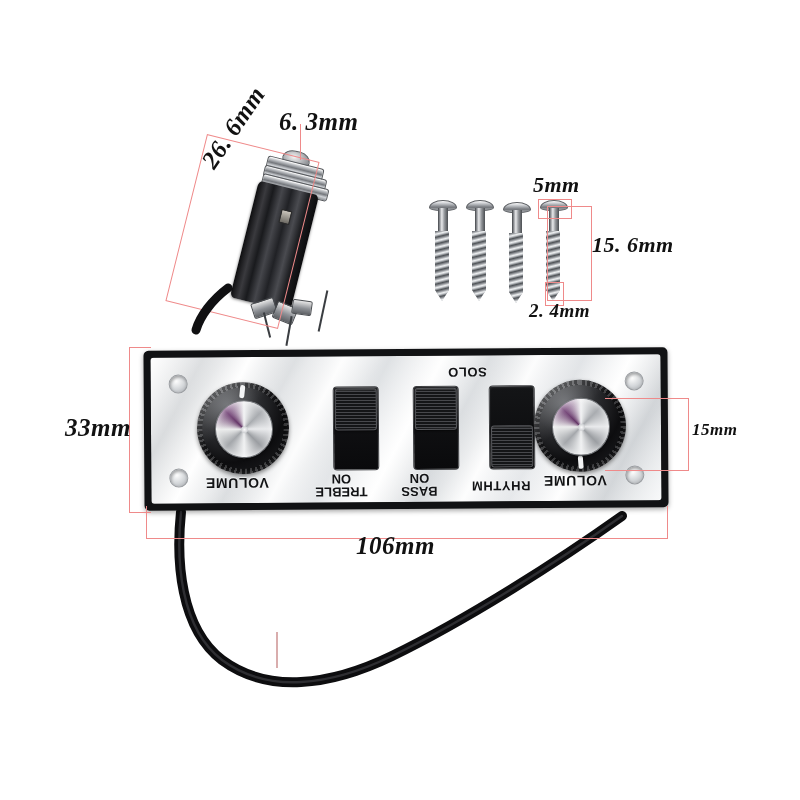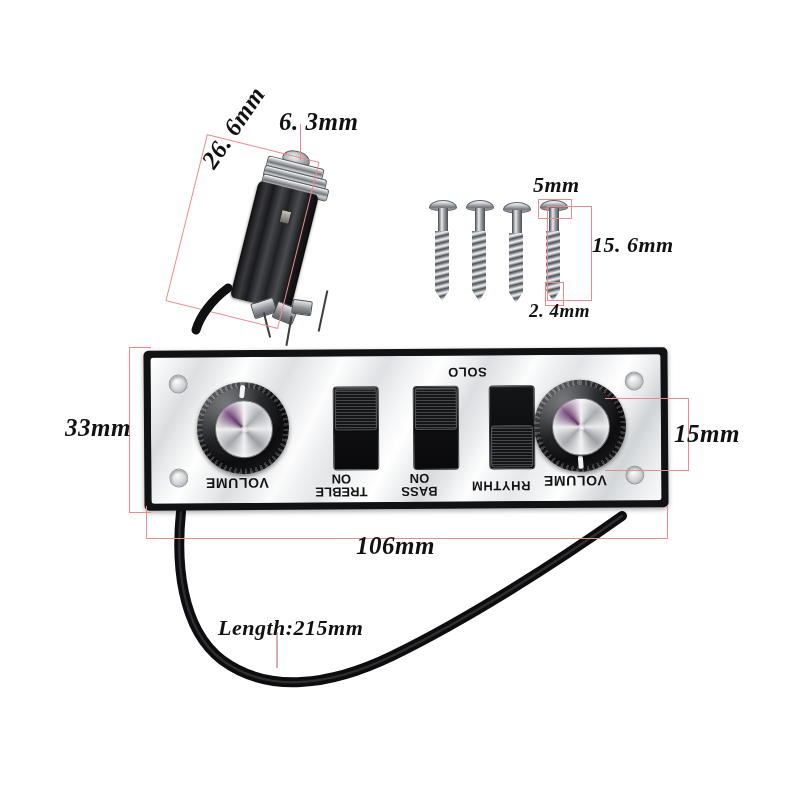--- a/index.html
+++ b/index.html
@@ -340,17 +340,16 @@
   <div class="dim" style="left:65px;top:414px;font-size:25px;">33mm</div>
 
   <div class="rline rh" style="left:146px;top:538px;width:522px;"></div>
   <div class="rline rv" style="left:146px;top:506px;height:33px;"></div>
   <div class="rline rv" style="left:667px;top:506px;height:33px;"></div>
   <div class="dim" style="left:356px;top:532px;font-size:25px;">106mm</div>
 
   <div class="rline rh" style="left:605px;top:398px;width:84px;"></div>
   <div class="rline rh" style="left:605px;top:470px;width:84px;"></div>
   <div class="rline rv" style="left:688px;top:398px;height:73px;"></div>
-  <div class="dim" style="left:674px;top:420px;font-size:25px;">15mm</div>
-
-  <div class="dim" style="left:218px;top:615px;font-size:22px;">Length:215mm</div>
+  <div class="dim" style="left:692px;top:420px;font-size:17px;">15mm</div>
+
 
 </div>
 
 </body></html>

